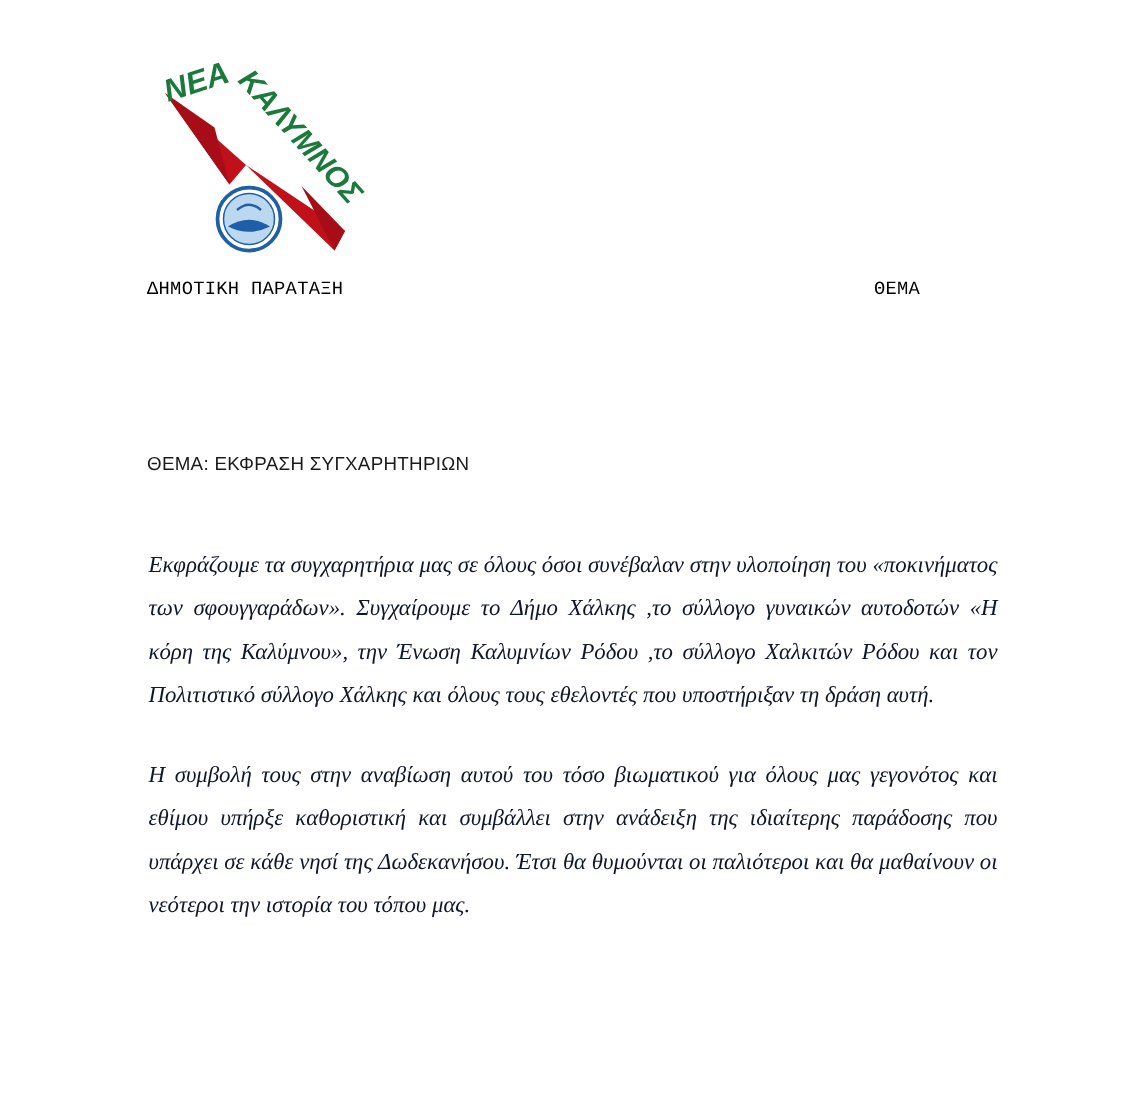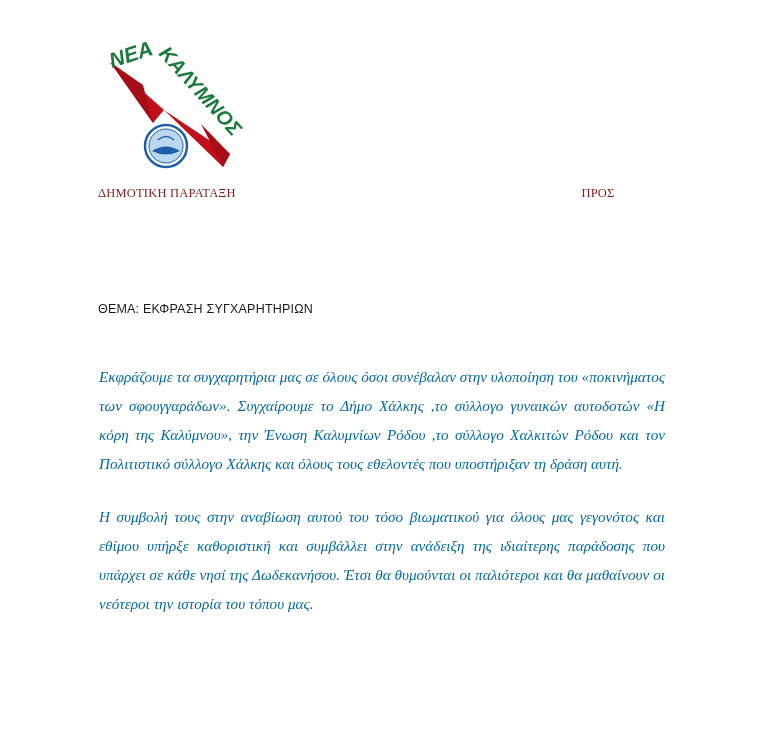--- a/index.html
+++ b/index.html
@@ -35,24 +35,24 @@
   .header {
     position: absolute;
     left: 98px;
     top: 186px;
     width: 570px;
   }
   .hdr-row {
     display: flex;
     justify-content: space-between;
     align-items: flex-end;
-    font-family: Liberation Serif, serif;
+    font-family: Liberation Mono, monospace;
     font-size: 12.5px;
     letter-spacing: 0.2px;
-    color: #7f1d1d;
+    color: #000000;
     margin-bottom: 11px;
     white-space: nowrap;
   }
   .hdr-left { text-align: left; }
   .hdr-right {
     width: 140px;
     text-align: center;
     display: inline-block;
   }
   .hdr-right.indent { padding-left: 10px; }
@@ -76,21 +76,21 @@
     top: 362px;
     width: 566px;
   }
   .para {
     font-family: "Liberation Serif", serif;
     font-style: italic;
     font-size: 15.2px;
     line-height: 29px;
     text-align: justify;
     text-justify: inter-word;
-    color: #0369a1;
+    color: #0f172a;
     margin: 0 0 24px 0;
   }
   .para:last-child { margin-bottom: 0; }
 </style>
 </head>
 <body>
 
 <div class="page">
 
   <div class="logo-block">
@@ -112,21 +112,21 @@
 
       <g fill="#1a7a3c" font-family="Liberation Sans, sans-serif" font-weight="bold" font-size="20" font-style="italic">
         <text transform="translate(62,26) rotate(48)">ΚΑΛΥΜΝΟΣ</text>
       </g>
     </svg>
   </div>
 
   <div class="header">
     <div class="hdr-row">
       <span class="hdr-left">ΔΗΜΟΤΙΚΗ ΠΑΡΑΤΑΞΗ</span>
-      <span class="hdr-right">ΠΡΟΣ</span>
+      <span class="hdr-right">ΘΕΜΑ</span>
     </div>
   </div>
 
   <div class="subject">ΘΕΜΑ: ΕΚΦΡΑΣΗ ΣΥΓΧΑΡΗΤΗΡΙΩΝ</div>
 
   <div class="body-text">
     <p class="para">Εκφράζουμε τα συγχαρητήρια μας σε όλους όσοι συνέβαλαν στην υλοποίηση του «ποκινήματος των σφουγγαράδων». Συγχαίρουμε το Δήμο Χάλκης ,το σύλλογο γυναικών αυτοδοτών «Η κόρη της Καλύμνου», την Ένωση Καλυμνίων Ρόδου ,το σύλλογο Χαλκιτών Ρόδου και τον Πολιτιστικό σύλλογο Χάλκης και όλους τους εθελοντές που υποστήριξαν τη δράση αυτή.</p>
     <p class="para">Η συμβολή τους στην αναβίωση αυτού του τόσο βιωματικού  για όλους μας γεγονότος και εθίμου υπήρξε καθοριστική και συμβάλλει στην ανάδειξη της ιδιαίτερης παράδοσης που υπάρχει σε κάθε νησί της Δωδεκανήσου. Έτσι θα θυμούνται οι παλιότεροι και θα μαθαίνουν οι νεότεροι την ιστορία του τόπου μας.</p>
   </div>
 

